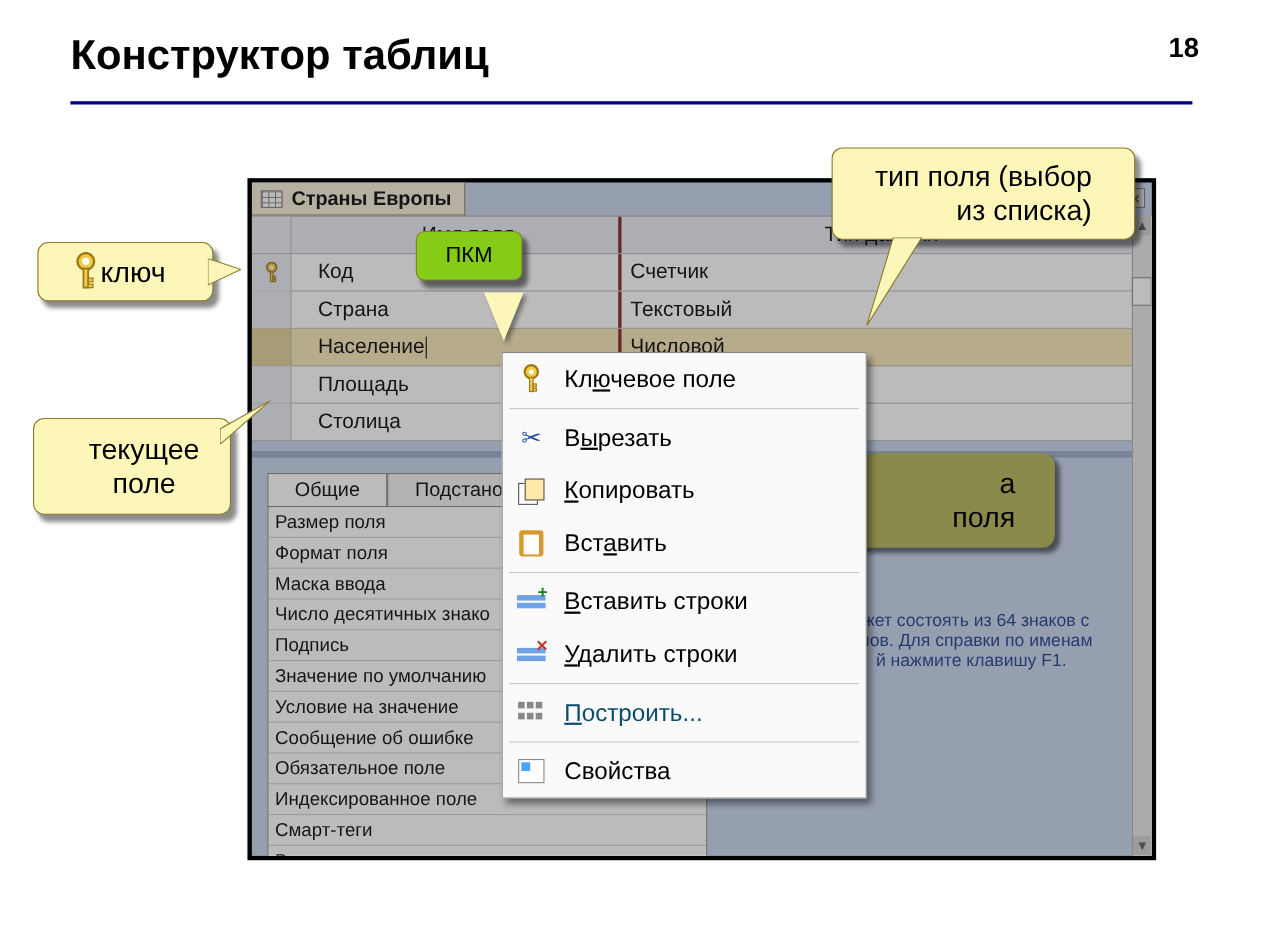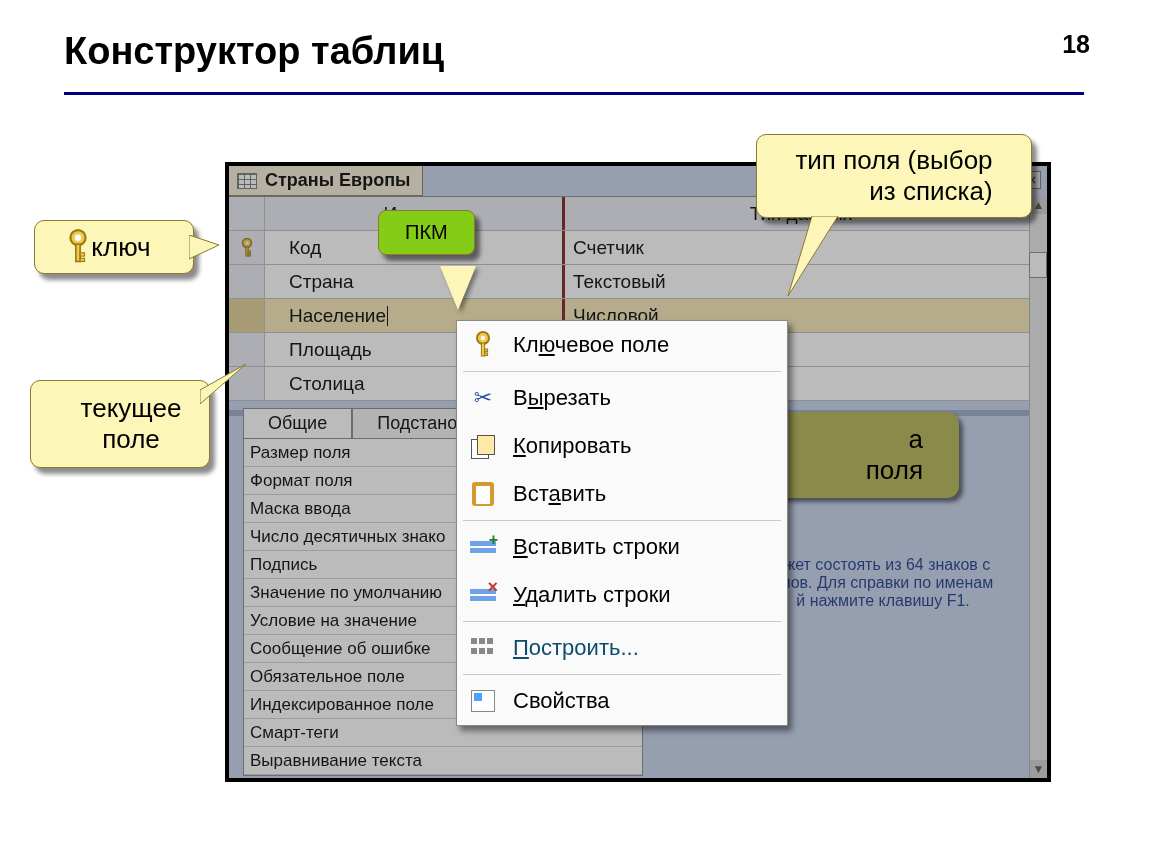--- a/index.html
+++ b/index.html
@@ -92,21 +92,21 @@
     width:16px; height:20px; position:relative;
   }
   .key-glyph svg { width:16px; height:20px; }
 
   
   .pane-divider {
     position:absolute; left:0; right:0; top:244px; height:6px;
     background:#9aa9c7;
   }
   .props {
-    position:absolute; left:14px; top:242px;
+    position:absolute; left:14px; top:264px;
     width:400px;
   }
   .tabs { display:flex; }
   .tab {
     padding:4px 24px; font-size:18px;
     border:1px solid #888; background:#f3f3f3;
     border-bottom:none;
   }
   .tab.active { background:#fff; font-weight:normal; }
   .prop-grid { background:#fff; border:1px solid #888; }

